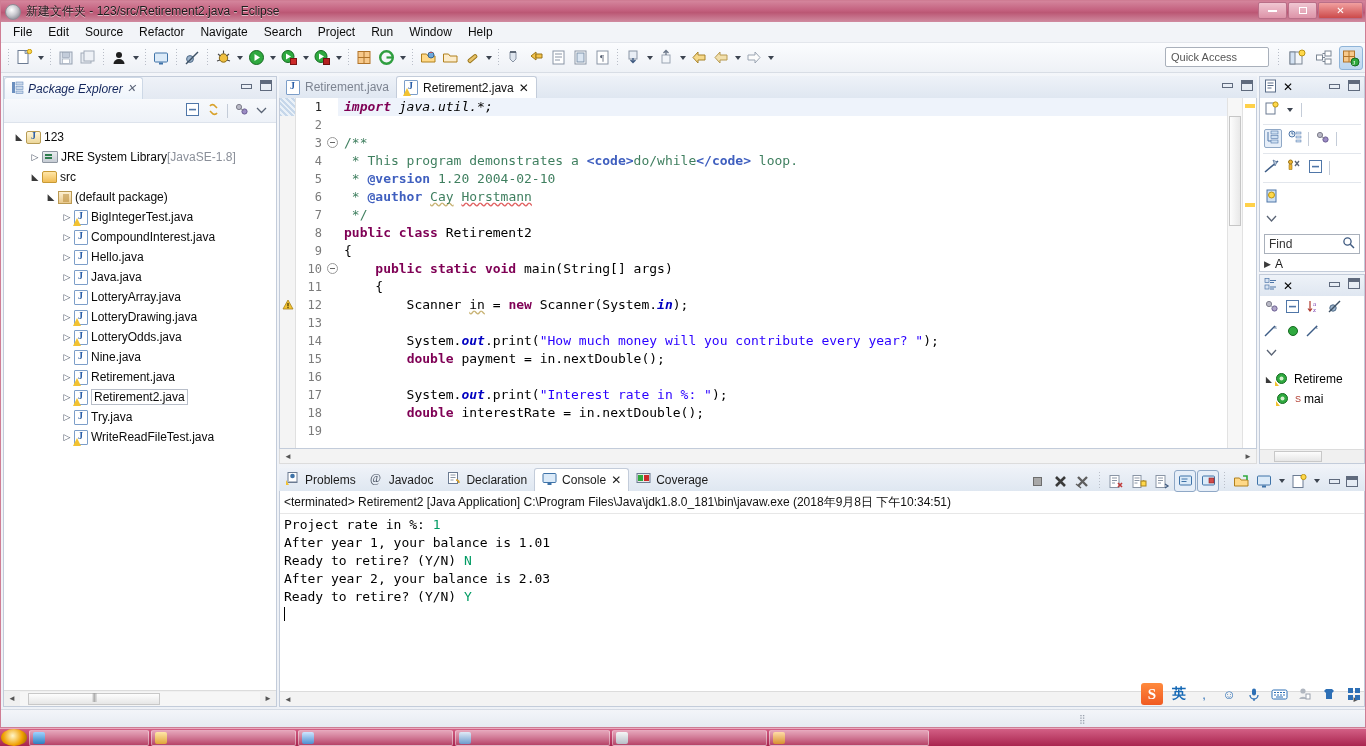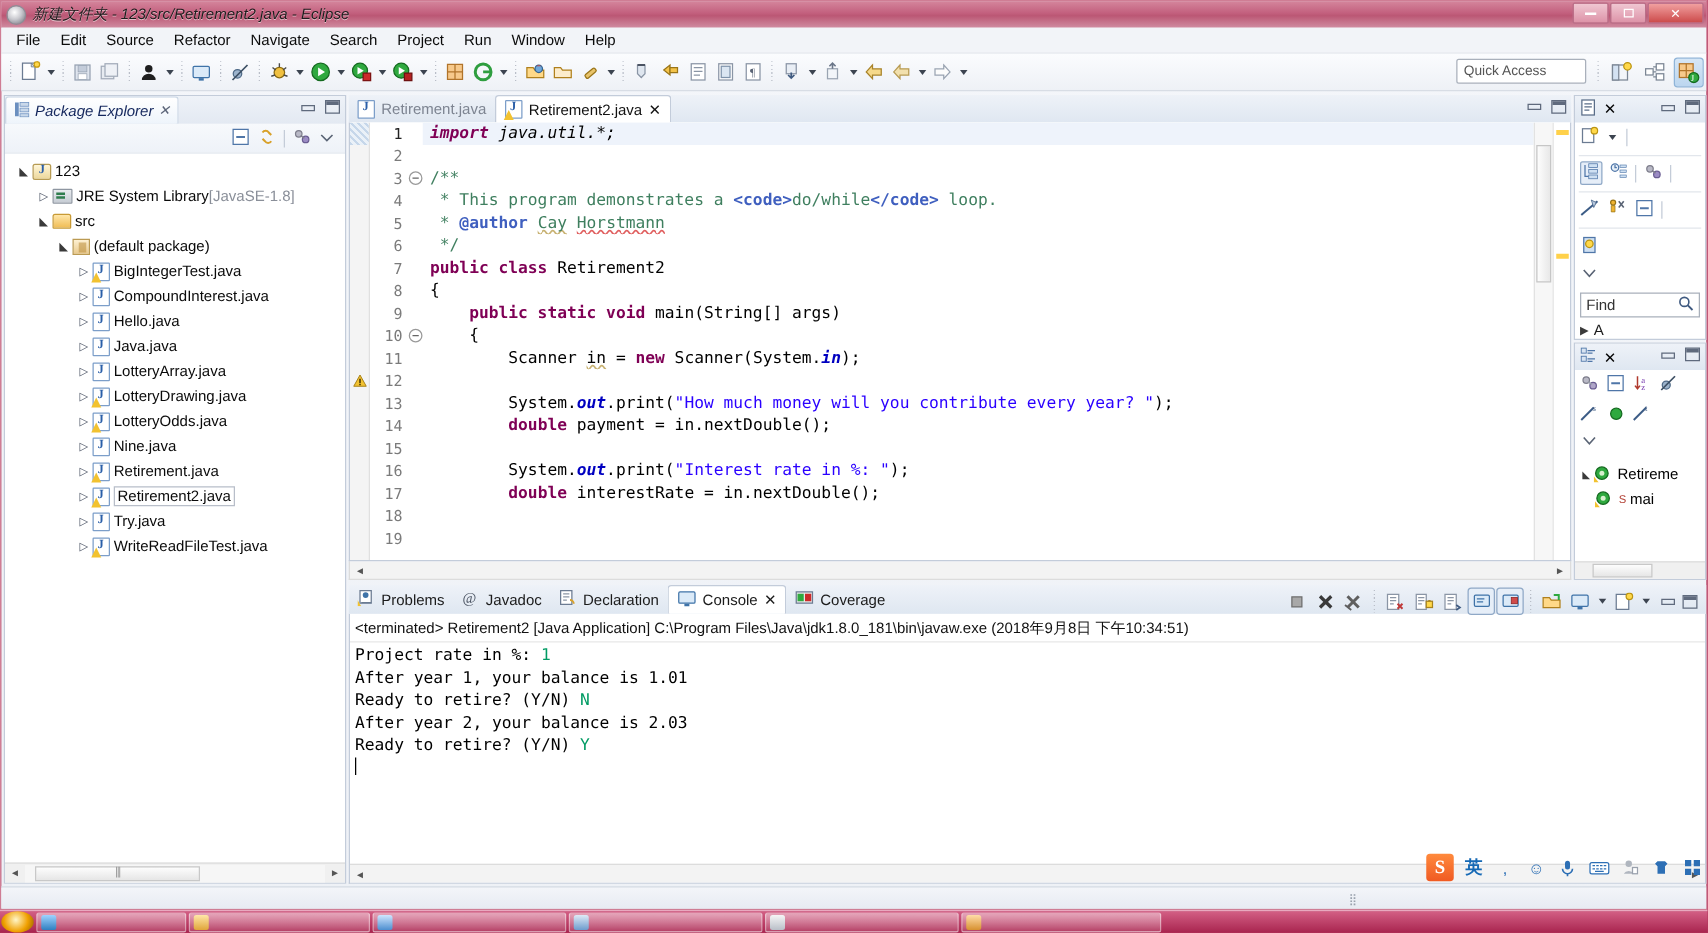--- a/index.html
+++ b/index.html
@@ -28,21 +28,20 @@
   .titlebar .tb-icon {
     width: 16px; height: 16px; margin-left: 4px; margin-right: 5px;
     border-radius: 50%;
     background: radial-gradient(circle at 40% 35%, #fff 0%, #c9c9cf 45%, #6f6f7a 100%);
     border: 1px solid #8d8d96;
     flex: none;
   }
   .titlebar .tb-title {
     color: #1c1c1c; font-size: 12px; white-space: nowrap;
     text-shadow: 0 1px 0 rgba(255,255,255,.55);
-    font-style: italic;
   }
   .winbtns { position: absolute; right: 2px; top: 1px; display: flex; gap: 1px; }
   .winbtn {
     width: 29px; height: 17px; border: 1px solid #b96f88;
     background: linear-gradient(#f0c7d2, #dd93a8);
     display: flex; align-items: center; justify-content: center;
     font-size: 10px; color: #4a2430; border-radius: 2px;
   }
   .winbtn.close { background: linear-gradient(#f1a0a0, #cc4a4a); color: #fff; width: 45px; }
   .winbtn .bar { width: 9px; height: 2px; background: #fff; }
@@ -722,20 +721,21 @@
             <div class="gl" style="position: relative;"></div>
             <div class="gl" style="position: relative;"></div>
             <div class="gl" style="position: relative;"></div>
             <div class="gl" style="position: relative;"></div>
           </div>
         <div class="codearea" id="codearea">
             <div class="cl cur"><span class="kw">import </span><span>java.util.*;</span></div>
             <div class="cl">&nbsp;</div>
             <div class="cl"><span class="cmt">/**</span></div>
             <div class="cl"><span class="cmt"> * This program demonstrates a </span><span class="tag">&lt;code&gt;</span><span class="cmt">do/while</span><span class="tag">&lt;/code&gt;</span><span class="cmt"> loop.</span></div>
+            <div class="cl"><span class="cmt"> * </span><span class="tag">@version</span><span class="cmt"> 1.20 2004-02-10</span></div>
             <div class="cl"><span class="cmt"> * </span><span class="tag">@author</span><span class="cmt"> </span><span class="cmt spell">Cay</span><span class="cmt"> </span><span class="cmt spellr">Horstmann</span></div>
             <div class="cl"><span class="cmt"> */</span></div>
             <div class="cl"><span class="kw">public class </span><span>Retirement2</span></div>
             <div class="cl"><span>{</span></div>
             <div class="cl"><span>    </span><span class="kw">public static void </span><span>main(String[] args)</span></div>
             <div class="cl"><span>    {</span></div>
             <div class="cl"><span>        Scanner </span><span class="spell">in</span><span> = </span><span class="kw">new </span><span>Scanner(System.</span><span class="fld">in</span><span>);</span></div>
             <div class="cl">&nbsp;</div>
             <div class="cl"><span>        System.</span><span class="fld">out</span><span>.print(</span><span class="str">"How much money will you contribute every year? "</span><span>);</span></div>
             <div class="cl"><span>        </span><span class="kw">double </span><span>payment = in.nextDouble();</span></div>

